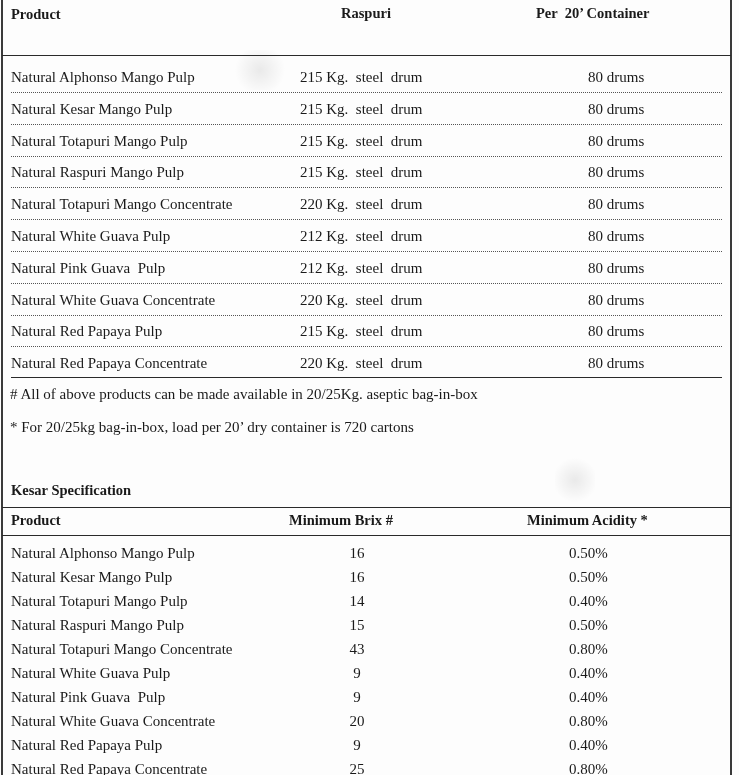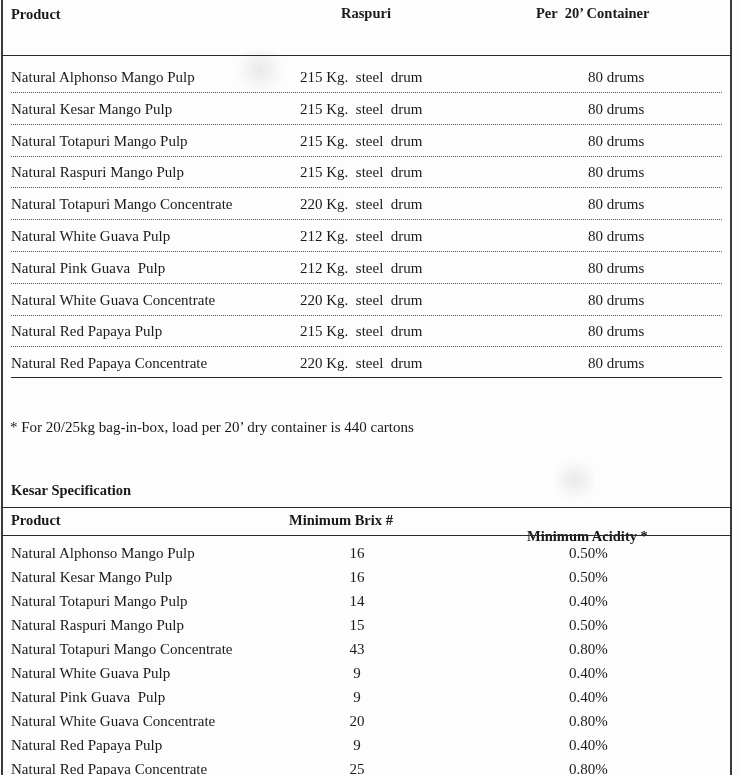--- a/index.html
+++ b/index.html
@@ -134,28 +134,29 @@
         <div>
           <span class="txt" style="left: 11px; top: 354px;">Natural Red Papaya Concentrate</span>
           <span class="txt" style="left: 300px; top: 354px;">220 Kg.  steel  drum</span>
           <span class="txt" style="left: 588px; top: 354px;">80 drums</span>
         </div>
       </div>
 
     <div class="hline" style="left:11px;top:377px;width:711px;"></div>
   </div>
 
-  <span class="txt" style="left:10px;top:418px;">* For 20/25kg bag-in-box, load per 20’ dry container is 440 cartons</span>
+  <span class="txt" style="left:10px;top:385px;"># All of above products can be made available in 20/25Kg. aseptic bag-in-box</span>
+  <span class="txt" style="left:10px;top:418px;">* For 20/25kg bag-in-box, load per 20’ dry container is 720 cartons</span>
 
   <div>
     <span class="txt bold" style="left:11px;top:481px;">Kesar Specification</span>
     <div class="hline" style="left:2px;top:507px;width:729px;"></div>
     <span class="txt bold" style="left:11px;top:511px;">Product</span>
     <span class="txt bold" style="left:289px;top:511px;">Minimum Brix #</span>
-    <span class="txt bold" style="left:527px;top:527px;text-align:center;">Minimum Acidity *</span>
+    <span class="txt bold" style="left:527px;top:511px;text-align:center;">Minimum Acidity *</span>
     <div class="hline" style="left:2px;top:535px;width:729px;"></div>
 
     <div id="spec-rows">
         <div>
           <span class="txt" style="left: 11px; top: 544px;">Natural Alphonso Mango Pulp</span>
           <span class="txt center" style="left: 357px; top: 544px;">16</span>
           <span class="txt" style="left: 569px; top: 544px;">0.50%</span>
         </div>
         <div>
           <span class="txt" style="left: 11px; top: 568px;">Natural Kesar Mango Pulp</span>

